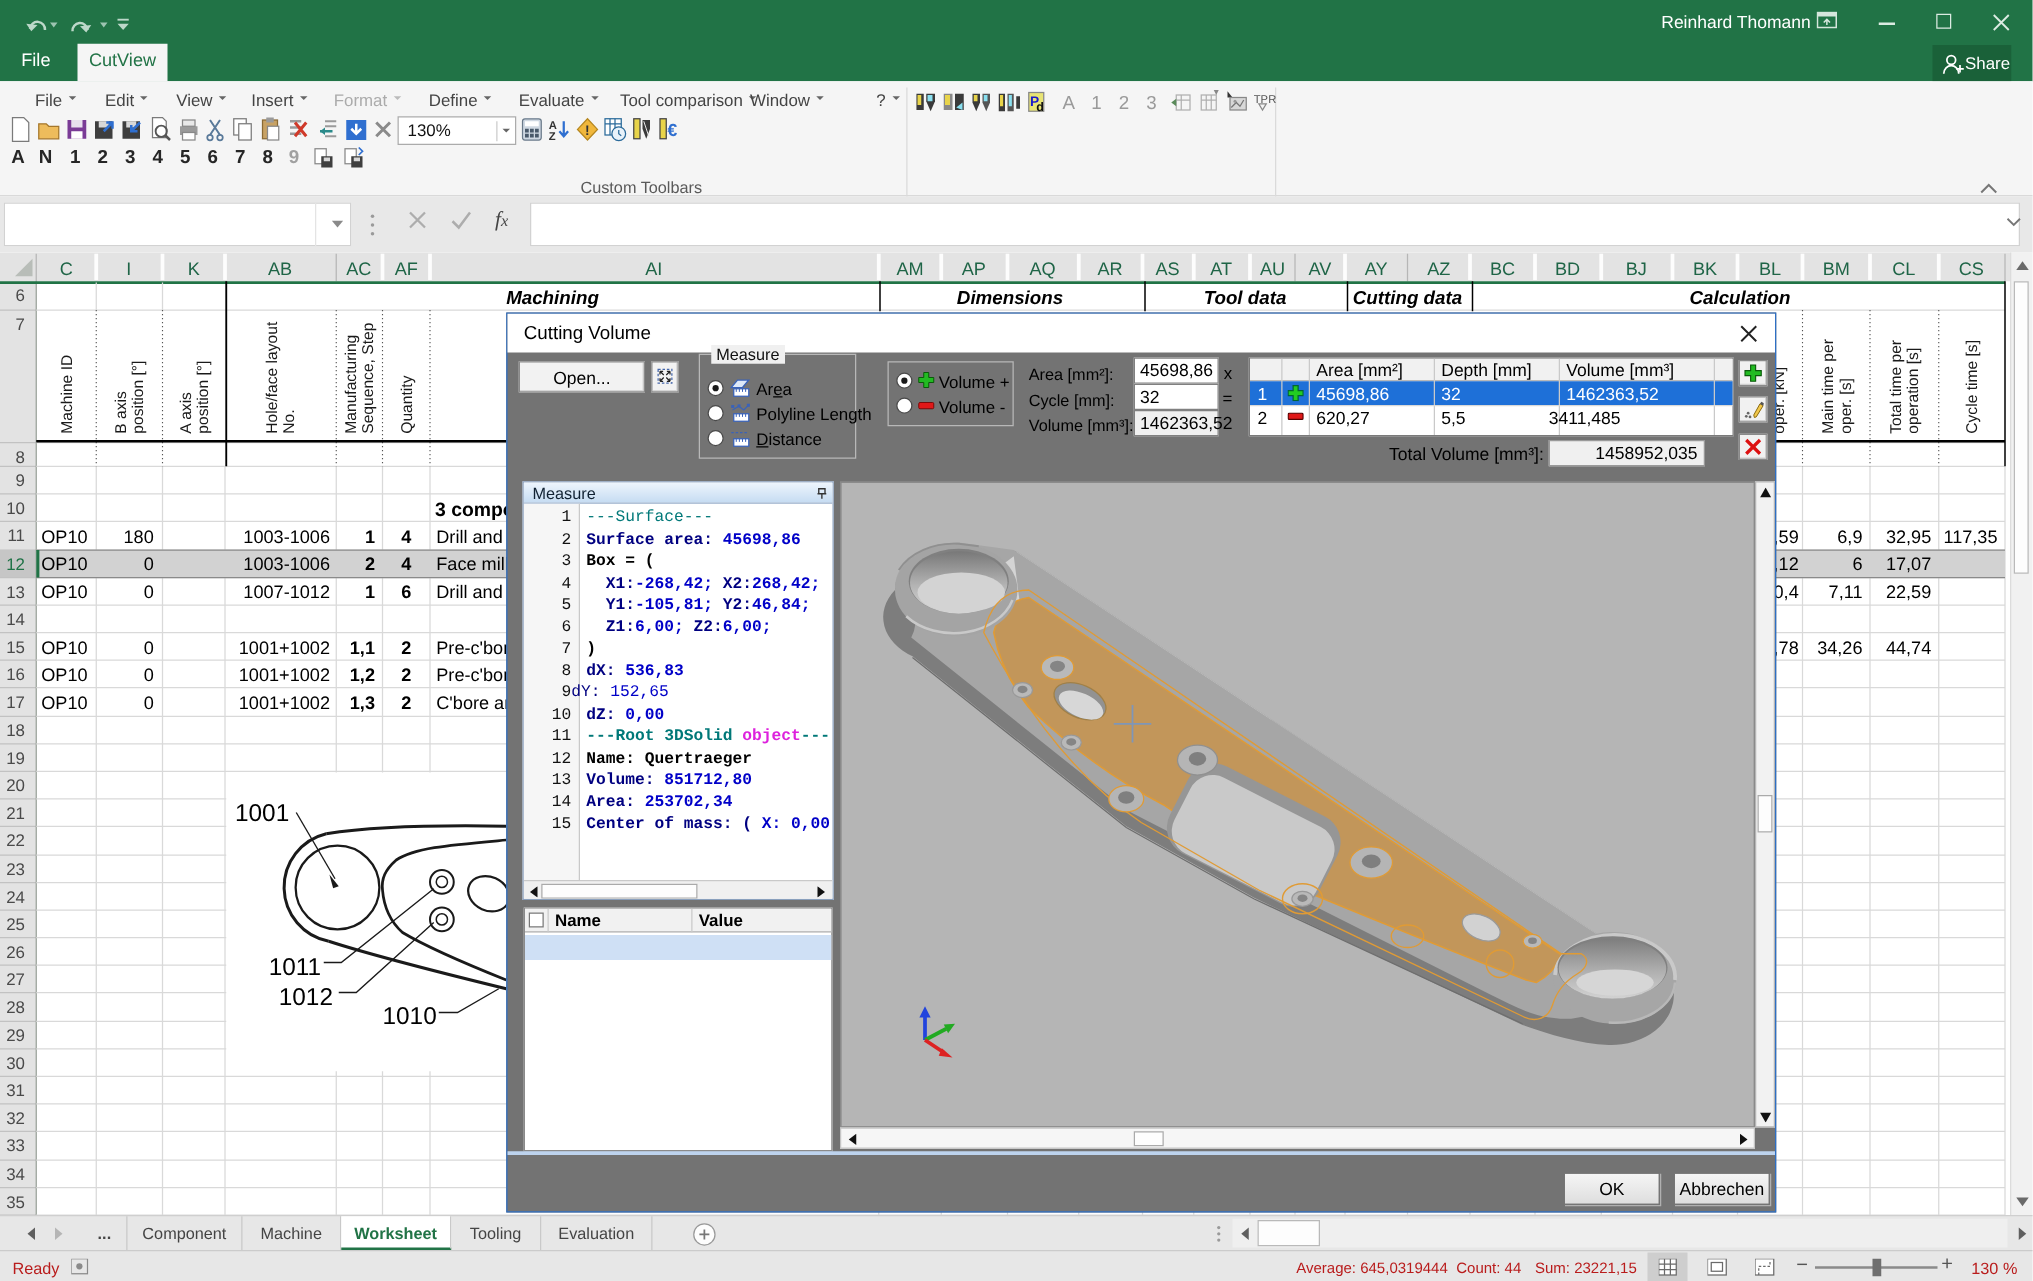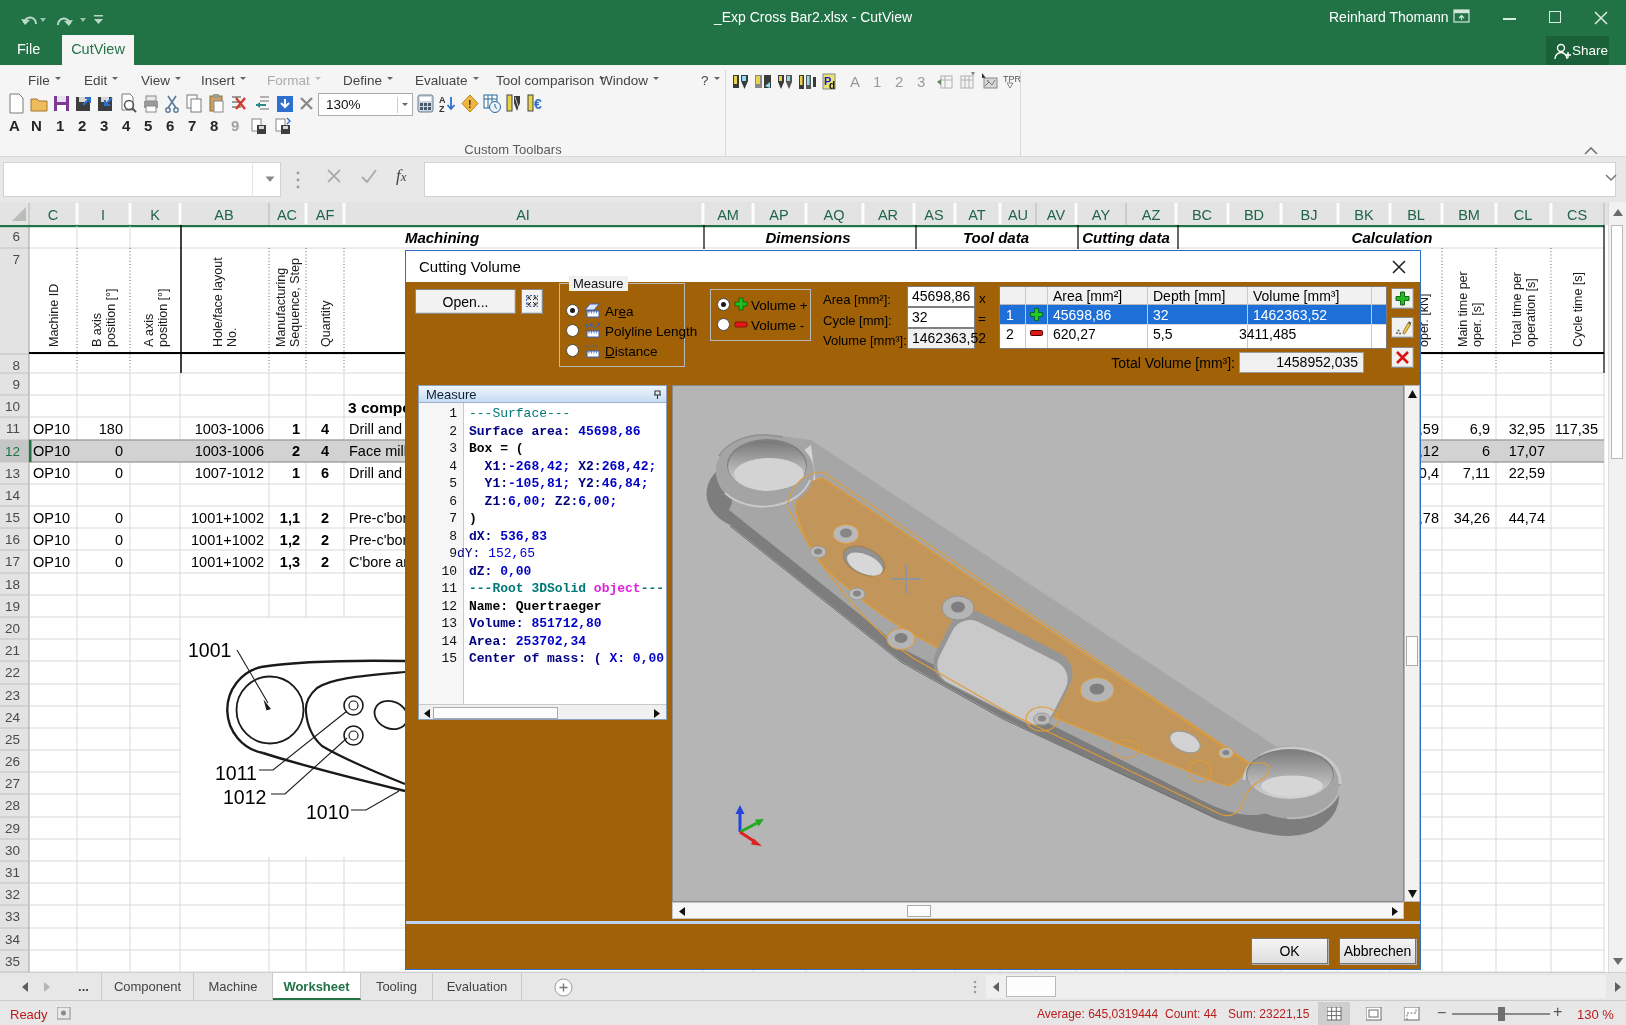--- a/index.html
+++ b/index.html
@@ -4,21 +4,21 @@
 *{margin:0;padding:0;box-sizing:border-box}
 html,body{width:1626px;height:1025px;overflow:hidden;background:#fff;font-family:"Liberation Sans",sans-serif}
 .a{position:absolute}
 #tb{left:0;top:0;width:1626px;height:65px;background:#217346}
 .wt{color:#fff;font-size:14px}
 #ribbon{left:0;top:65px;width:1626px;height:92px;background:#f5f5f5;border-bottom:1px solid #d9d9d9}
 .mi{font-size:13.5px;color:#444;top:8px}
 .dd{display:inline-block;width:0;height:0;border:3.5px solid transparent;border-top-color:#666;margin-left:5px;vertical-align:2px}
 .num3{font-size:15px;font-weight:bold;color:#262626;top:52px}
 #fbar{left:0;top:157px;width:1626px;height:45px;background:#e8e8e8}
-#dlg{left:405px;top:250px;width:1016px;height:720px;background:#a16207;border:1px solid #2e6fc4;z-index:20}
+#dlg{left:405px;top:250px;width:1016px;height:720px;background:#737373;border:1px solid #2e6fc4;z-index:20}
 .btn{background:#f2f2f2;border:1px solid #8a8a8a;box-shadow:inset -1px -1px 0 #d5d5d5;font-size:14px;color:#000;text-align:center}
 .fs{border:1px solid #b8b8b8;background:transparent}
 .fsl{position:absolute;top:-8px;left:9px;background:#f0f0f0;padding:0 4px;font-size:13px;color:#111}
 .rad{position:absolute;width:13px;height:13px;border-radius:50%;border:1px solid #4a4a4a;background:#fff}
 .rad.on::after{content:"";position:absolute;left:3px;top:3px;width:5px;height:5px;border-radius:50%;background:#1a1a1a}
 .lbl{position:absolute;font-size:13.5px;color:#000;white-space:nowrap}
 .inp{position:absolute;left:501px;width:68px;height:21px;border:1px solid #808080;background:#fff;font-size:14px;padding:1px 0 0 4px;white-space:nowrap}
 .sbtn{position:absolute;left:985px;width:23px;height:21px;background:#f1f1f1;border:1px solid #8a8a8a;box-shadow:inset -1px -1px 0 #cfcfcf}
 .mono{font-family:"Liberation Mono",monospace;font-size:13px;white-space:pre}
 .nav{color:#000080}.blu{color:#0000c8}.tea{color:#007878}.mag{color:#dd22dd}.blk{color:#000}
@@ -34,21 +34,20 @@
  <svg class="a" style="left:18px;top:9px" width="90" height="20">
   <path d="M6 14 a6 6 0 1 1 12 1" fill="none" stroke="#bcd8c9" stroke-width="2"></path>
       <path d="M3 10 l4 6 5-5z" fill="#bcd8c9"></path>
   <path d="M52 15 a6 6 0 1 0-12 1" fill="none" stroke="#bcd8c9" stroke-width="2"></path>
       <path d="M55 11 l-4 6-5-5z" fill="#bcd8c9"></path>
   <path d="M22 9 l3 4 3-4z" fill="#9dc4b1"></path>
       <path d="M62 9 l3 4 3-4z" fill="#9dc4b1"></path>
   <rect x="76" y="6" width="9" height="1.5" fill="#bcd8c9"></rect>
       <path d="M76 10 l4.5 5 4.5-5z" fill="#bcd8c9"></path>
  </svg>
- <div class="a wt" style="left:0;right:0;top:9px;text-align:center">_Exp Cross Bar2.xlsx - CutView</div>
  <div class="a wt" style="left:1329px;top:9px">Reinhard Thomann</div>
  <svg class="a" style="left:1453px;top:9px" width="18" height="16">
       <rect x="1" y="1" width="15" height="12" fill="none" stroke="#d5e6dc" stroke-width="1.2"></rect>
       <rect x="1" y="1" width="15" height="3.2" fill="#d5e6dc"></rect>
       <path d="M8.5 11 v-4 m-2.5 2 l2.5-2.5 2.5 2.5" stroke="#d5e6dc" stroke-width="1.2" fill="none"></path>
     </svg>
  <div class="a" style="left:1503px;top:18px;width:13px;height:2px;background:#dcebe2"></div>
  <div class="a" style="left:1549px;top:11px;width:12px;height:12px;border:1.5px solid #dcebe2"></div>
  <svg class="a" style="left:1593px;top:10px" width="16" height="16">
       <path d="M2 2 L14 14 M14 2 L2 14" stroke="#dcebe2" stroke-width="1.5"></path>
@@ -736,20 +735,29 @@
   <svg class="a" style="left:4px;top:4px" width="8" height="9">
           <path d="M7 0 L1 4.5 7 9z" fill="#111"></path>
         </svg>
   <div class="a" style="left:14px;top:1.5px;width:125px;height:12px;background:#fdfdfd;border:1px solid #aaa"></div>
   <svg class="a" style="left:234px;top:4px" width="8" height="9">
           <path d="M1 0 L7 4.5 1 9z" fill="#111"></path>
         </svg>
  </div>
 </div>
 
+<div class="a" style="left:13px;top:475px;width:247px;height:195px;border:1px solid #8a8a8a;background:#fff">
+ <div class="a" style="left:0;top:0;width:245px;height:19px;background:#f1f1f1;border-bottom:1px solid #b0b0b0"></div>
+ <div class="a" style="left:3px;top:3px;width:12px;height:12px;background:#fff;border:1px solid #777"></div>
+ <div class="a" style="left:18px;top:0;width:1px;height:19px;background:#c9c9c9"></div>
+ <div class="lbl" style="left:24px;top:2px;font-weight:bold;font-size:13.5px">Name</div>
+ <div class="a" style="left:133px;top:0;width:1px;height:19px;background:#c9c9c9"></div>
+ <div class="lbl" style="left:139px;top:2px;font-weight:bold;font-size:13.5px">Value</div>
+ <div class="a" style="left:0;top:21px;width:245px;height:20px;background:#cfe0f5"></div>
+</div>
 <svg class="a" style="left:266px;top:134px;border:1px solid #8a8a8a" width="732" height="517">
  <rect x="0" y="0" width="732" height="517" fill="#b5b5b5"></rect>
  <defs>
   <linearGradient id="wall" x1="0" y1="0" x2="0" y2="1">
           <stop offset="0" stop-color="#787878"></stop>
           <stop offset=".55" stop-color="#b4b4b4"></stop>
           <stop offset="1" stop-color="#d6d6d6"></stop>
         </linearGradient>
   <linearGradient id="wall2" x1="0" y1="0" x2="0" y2="1">
           <stop offset="0" stop-color="#7e7e7e"></stop>

